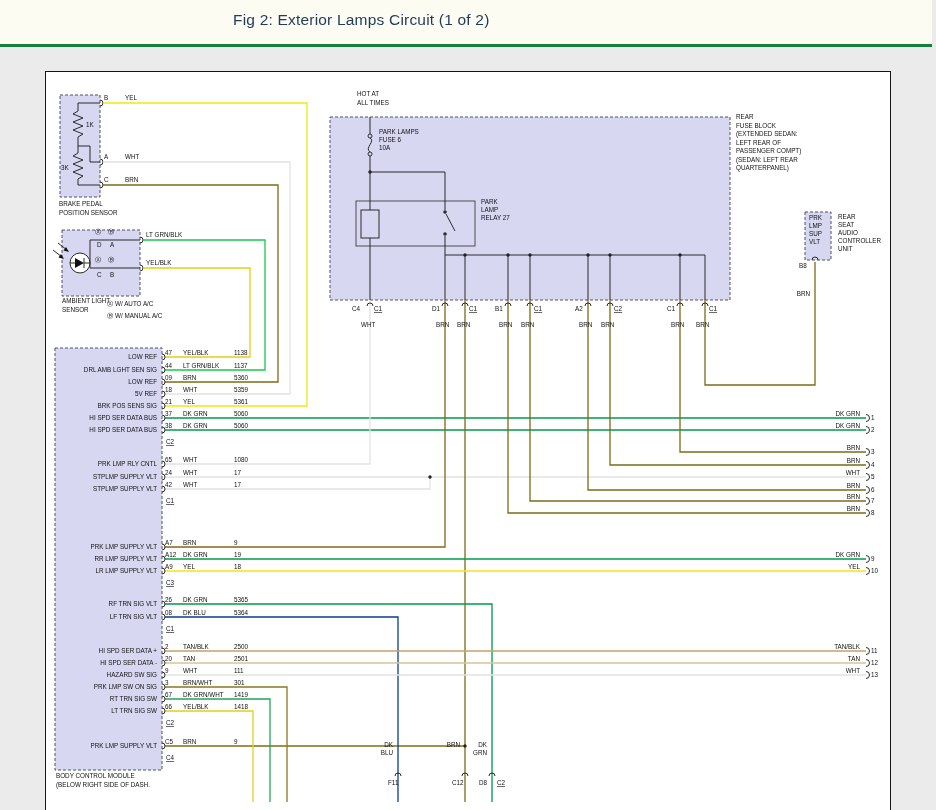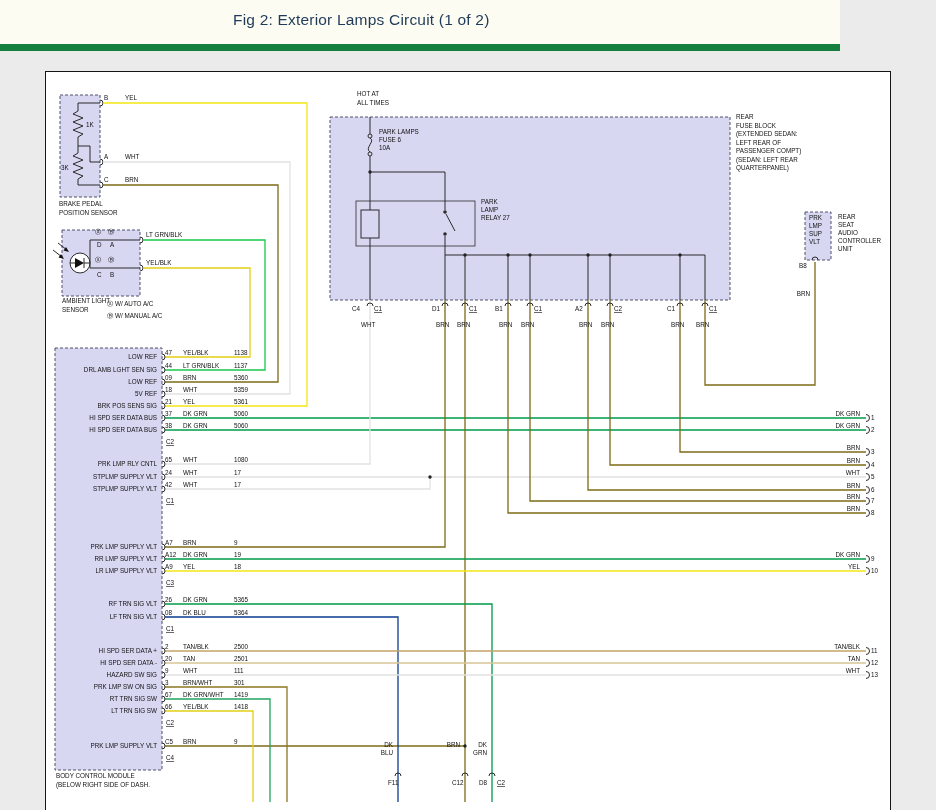--- a/index.html
+++ b/index.html
@@ -1,17 +1,17 @@
 <!DOCTYPE html>
 <html><head>
 <meta charset="utf-8">
 <style>
   html,body{margin:0;padding:0}
   body{width:936px;height:810px;background:#ebebeb;font-family:"Liberation Sans",sans-serif;overflow:hidden;position:relative}
-  .titlebar{position:absolute;left:0;top:0;width:840px;height:44px;background:#fdfcf2;border-bottom:7px solid #15803d}
+  .titlebar{position:absolute;left:0;top:0;width:932px;height:44px;background:#fdfcf2;border-bottom:3px solid #15803d}
   .titlebar span{position:absolute;left:233px;top:11px;font-size:15.5px;color:#1f3a5a;letter-spacing:.2px}
   .panel{position:absolute;left:45px;top:71px;width:844px;height:738px;background:#fff;border:1px solid #141414}
   svg.overlay{position:absolute;left:0;top:0;width:936px;height:810px}
   .combox{stroke:#50506a;stroke-width:1;stroke-dasharray:3,2}
   .ln{fill:none;stroke:#2b2b2b;stroke-width:1}
   .res{fill:none;stroke:#2b2b2b;stroke-width:1}
   text{fill:#111}
   .t6{font:6.3px "Liberation Sans",sans-serif}
   .end{text-anchor:end}
   .u{text-decoration:underline}

